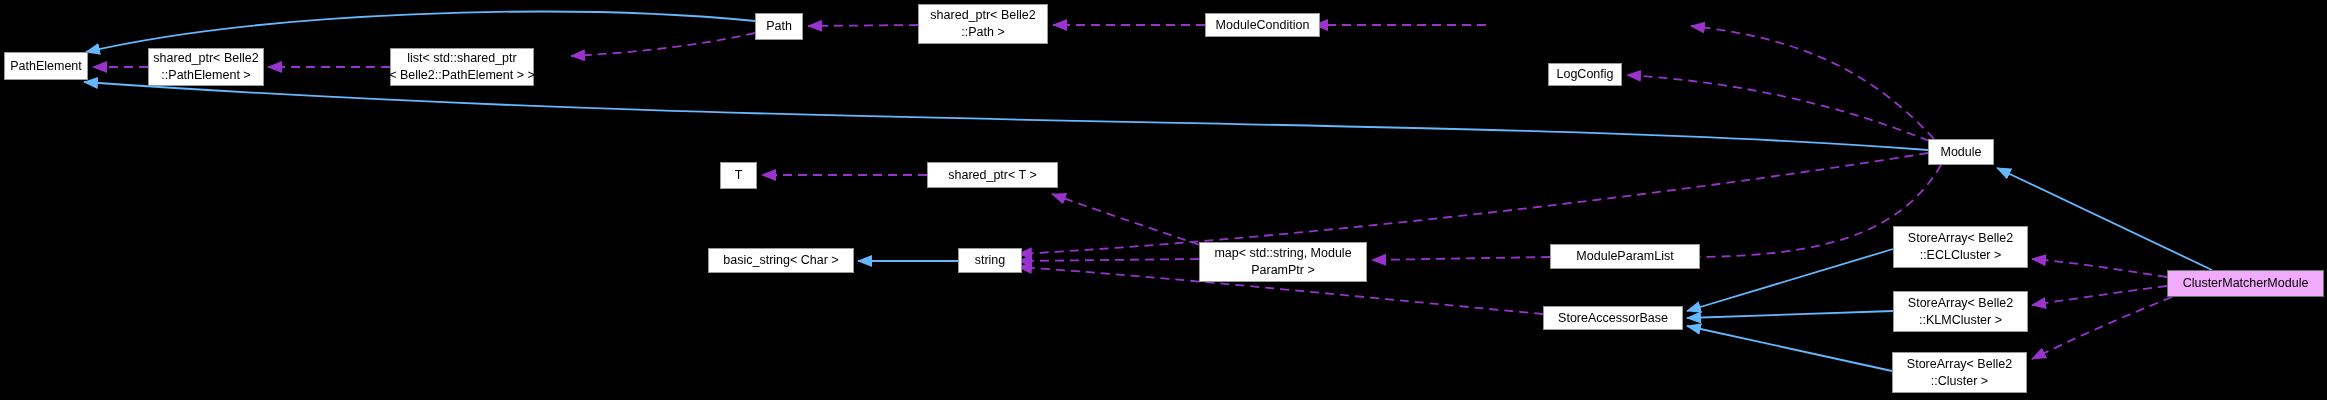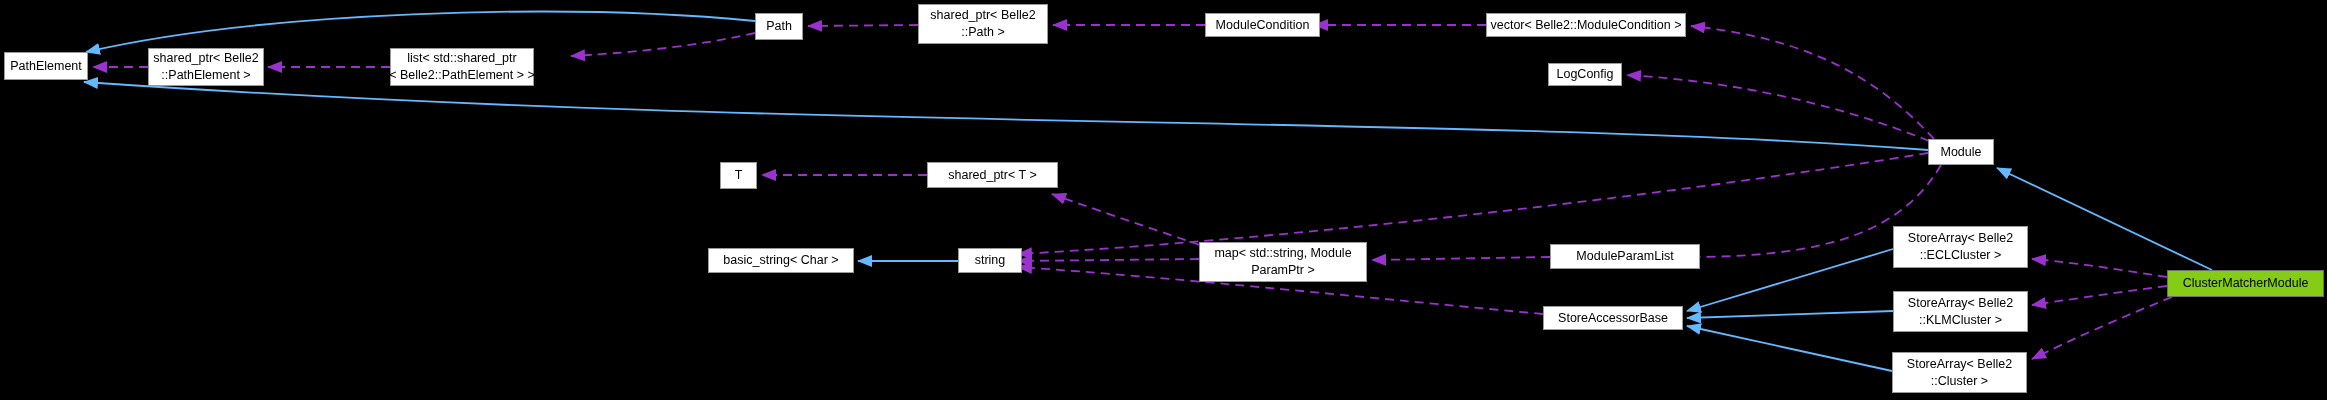--- a/index.html
+++ b/index.html
@@ -21,21 +21,21 @@
     line-height:17px;
     display:flex;
     flex-direction:column;
     align-items:center;
     justify-content:center;
     text-align:center;
     white-space:nowrap;
     cursor:pointer;
   }
   .node.current{
-    background:#84cc16;
+    background:#f0abfc;
     border:1px solid #6e6e6e;
   }
   .node span{display:block;}
 </style>
 </head>
 <body>
 
 <div id="canvas">
 
   <svg id="edges" width="2327" height="400" viewBox="0 0 2327 400">
@@ -96,23 +96,20 @@
 
   <div class="node" style="left:918px;top:4px;width:130px;height:40px">
     <span>shared_ptr&lt; Belle2</span>
     <span>::Path &gt;</span>
   </div>
 
   <div class="node" style="left:1205px;top:13px;width:115px;height:24px">
     <span>ModuleCondition</span>
   </div>
 
-  <div class="node" style="left:1486px;top:13px;width:200px;height:24px">
-    <span>vector&lt; Belle2::ModuleCondition &gt;</span>
-  </div>
 
   <div class="node" style="left:1548px;top:63px;width:74px;height:23px">
     <span>LogConfig</span>
   </div>
 
   <div class="node" style="left:1928px;top:139px;width:66px;height:26px">
     <span>Module</span>
   </div>
 
   <div class="node" style="left:720px;top:162px;width:37px;height:27px">

